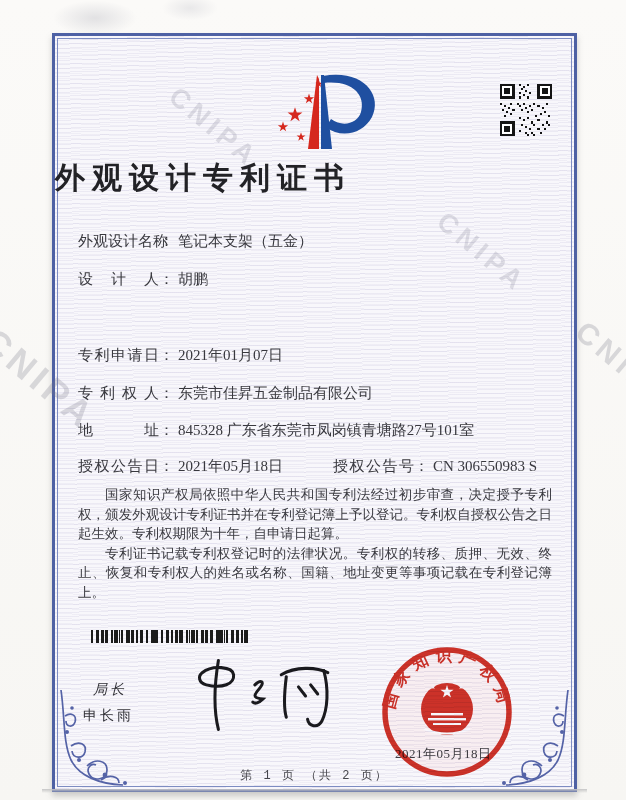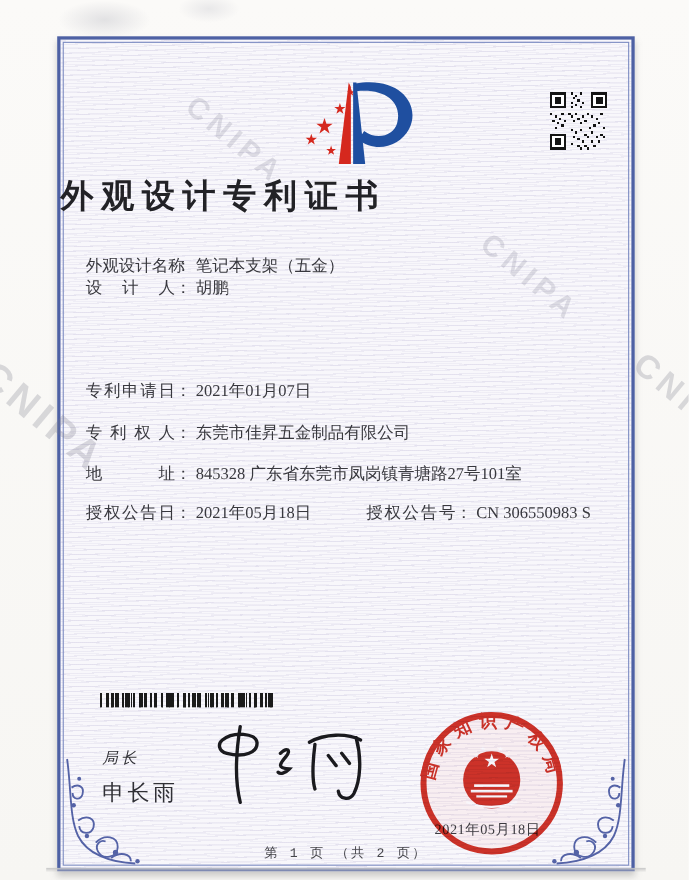--- a/index.html
+++ b/index.html
@@ -37,21 +37,21 @@
          text-align:justify;color:#3a3a40;}
   .paras p{margin:0;text-indent:2em;}
   
   .barcode{left:36px;top:594px;width:158px;height:13px;
      background-image:
        repeating-linear-gradient(90deg,#1b1b1b 0 2px,transparent 2px 5px),
        repeating-linear-gradient(90deg,#1b1b1b 0 1px,transparent 1px 7px),
        repeating-linear-gradient(90deg,transparent 0 10px,#1b1b1b 10px 13px);}
   
   .sig-title{left:38px;top:645px;font-size:14px;letter-spacing:3px;color:#303036;font-style:italic;}
-  .sig-name{left:38px;top:671px;font-size:20px;letter-spacing:3px;color:#303036;}
+  .sig-name{left:28px;top:671px;font-size:14px;letter-spacing:3px;color:#303036;}
   .sig-svg{left:133px;top:620px;width:152px;height:80px;}
   
   .seal-date{left:340px;top:709px;width:130px;font-size:13px;color:#3c3c42;letter-spacing:.5px;}
   .seal{left:316px;top:600px;width:152px;height:152px;mix-blend-mode:multiply;opacity:.93;}
   .seal-arc-text{font-size:16px;font-weight:bold;letter-spacing:6.5px;}
   
   .footer{left:0;top:731px;width:100%;text-align:center;font-size:12px;
           letter-spacing:2px;color:#46464c;font-family:Liberation Mono, monospace;}
   
   .flourish{position:absolute;width:86px;height:100px;bottom:1px;opacity:.9;}
@@ -111,40 +111,42 @@
       <polygon points="56,6 47,80 58,80 58,10" fill="#d5281e"></polygon>
       <polygon points="60,6 60,80 71,80 63,6" fill="#1f4fa0"></polygon>
       <path fill="#1f4fa0" d="M62,7 C102,0 122,26 111,48 C102,65 80,70 65,58 L70,50 C82,59 97,54 100,43 C105,25 90,11 63,14 Z"></path>
     </svg>
 
     <div class="abs title">外观设计专利证书</div>
 
     <div class="abs frow" style="top:196px">
       <span class="flabel">外观设计名称</span><span class="fsep">：</span><span>笔记本支架（五金）</span>
     </div>
-    <div class="abs frow" style="top:216px">
+    <div class="abs frow" style="top:234px">
       <span class="flabel">设计人</span><span class="fsep">：</span><span>胡鹏</span>
     </div>
     <div class="abs frow" style="top:310px">
       <span class="flabel">专利申请日</span><span class="fsep">：</span><span>2021年01月07日</span>
     </div>
     <div class="abs frow" style="top:348px">
       <span class="flabel">专利权人</span><span class="fsep">：</span><span>东莞市佳昇五金制品有限公司</span>
     </div>
     <div class="abs frow" style="top:385px">
       <span class="flabel">地址</span><span class="fsep">：</span><span>845328 广东省东莞市凤岗镇青塘路27号101室</span>
     </div>
     <div class="abs frow" style="top:421px">
       <span class="flabel">授权公告日</span><span class="fsep">：</span><span>2021年05月18日</span>
       <span class="grant2">
         <span class="flabel">授权公告号</span><span class="fsep">：</span><span>CN 306550983 S</span>
       </span>
     </div>
 
     <div class="abs paras">
+      <p>国家知识产权局依照中华人民共和国专利法经过初步审查，决定授予专利权，颁发外观设计专利证书并在专利登记簿上予以登记。专利权自授权公告之日起生效。专利权期限为十年，自申请日起算。</p>
+      <p>专利证书记载专利权登记时的法律状况。专利权的转移、质押、无效、终止、恢复和专利权人的姓名或名称、国籍、地址变更等事项记载在专利登记簿上。</p>
     </div>
 
     <div class="abs barcode"></div>
 
     <div class="abs sig-title">局长</div>
     <div class="abs sig-name">申长雨</div>
 
     <svg class="abs sig-svg" viewBox="0 0 150 78">
       <g fill="none" stroke="#1a1a1e" stroke-width="3" stroke-linecap="round">
         <path d="M30,4 C27,22 24,48 30,72"></path>

